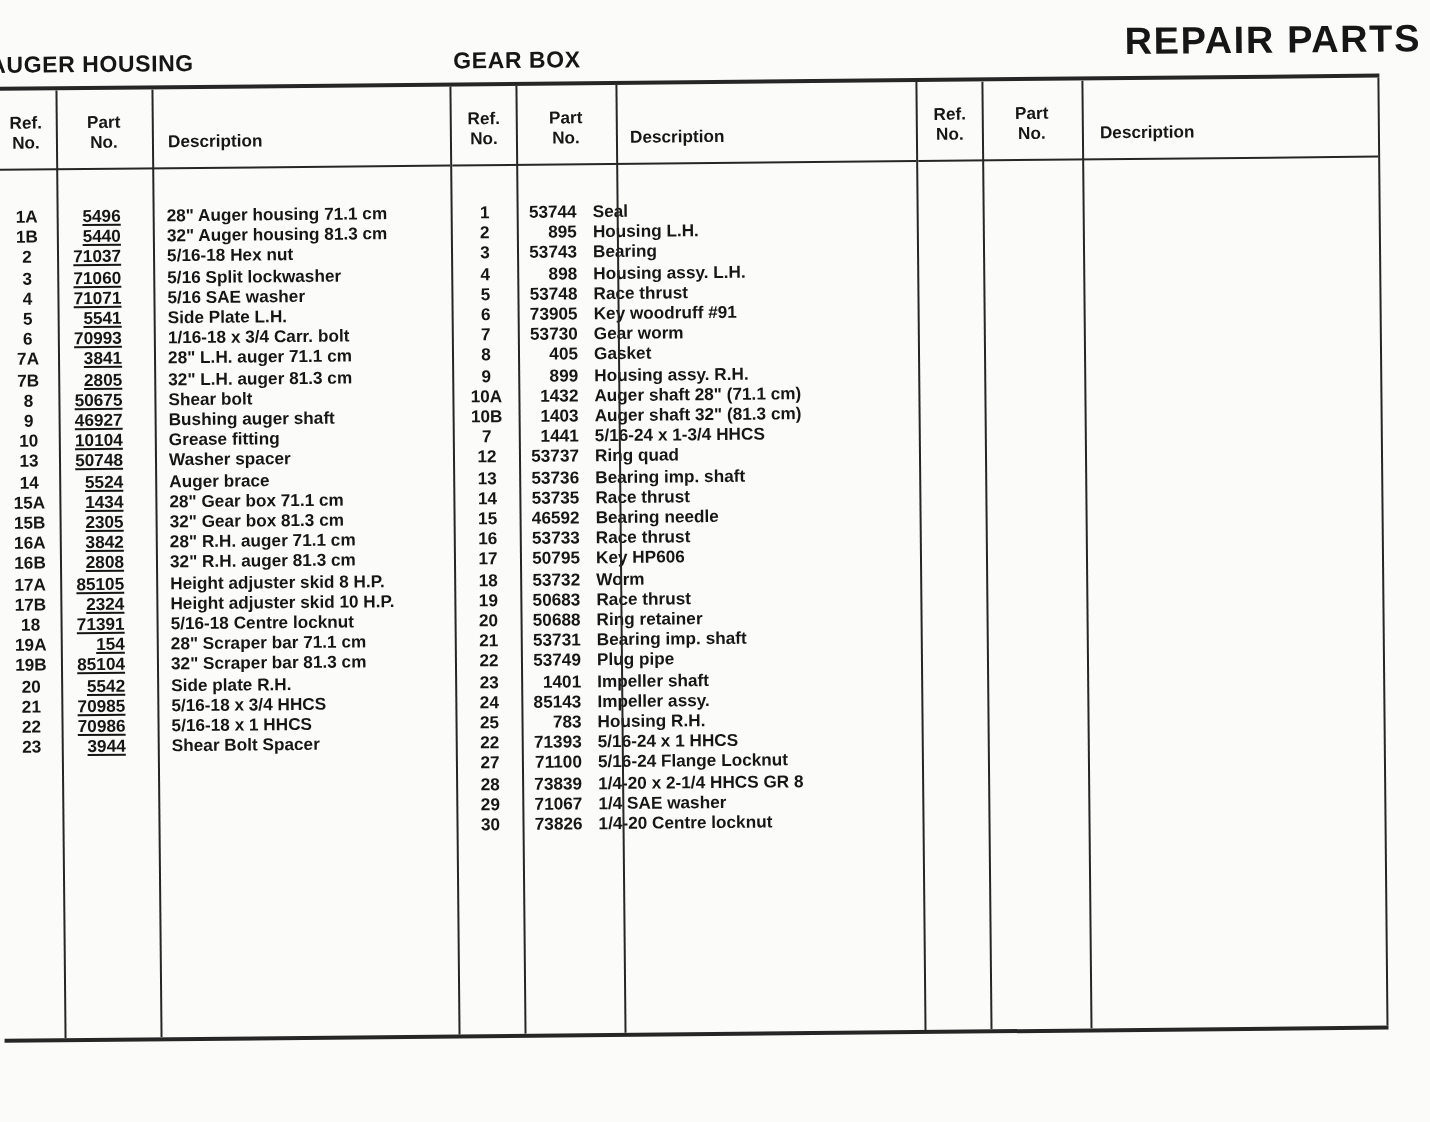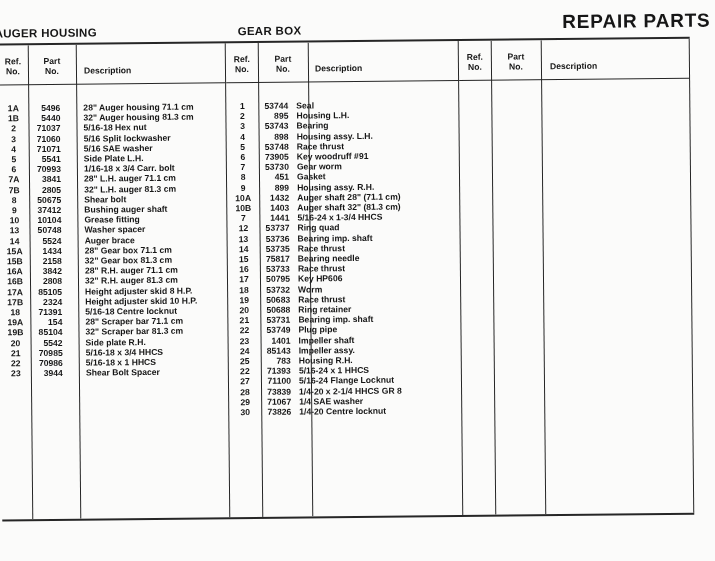--- a/index.html
+++ b/index.html
@@ -25,21 +25,21 @@
     position:absolute;top:13px;right:2px;
     font-size:19px;font-weight:bold;letter-spacing:0.8px;
     white-space:nowrap;
   }
   .section-label{
     position:absolute;top:24px;
     font-size:11.5px;font-weight:bold;letter-spacing:0.3px;
     white-space:nowrap;
   }
   .label-auger{left:-3px;}
-  .label-gear{left:240px;}
+  .label-gear{left:229px;}
   .parts-table{
     position:absolute;left:0;top:40px;
     width:692px;height:478px;
     border-top:2px solid var(--line);
     border-bottom:2px solid var(--line);
     display:flex;
     box-sizing:border-box;
   }
   .section{
     position:relative;
@@ -75,21 +75,21 @@
   .tbody{
     padding-top:18px;
     font-size:8.6px;font-weight:bold;
   }
   .trow{display:flex;line-height:10.2px;white-space:nowrap;}
   .cell{flex-shrink:0;box-sizing:border-box;}
   .c-ref{text-align:center;}
   .c-part{text-align:right;}
   .c-desc{flex:1;}
   .sec0 .c-ref{width:30px;}
-  .sec0 .c-part{width:48px;padding-right:16px;}
+  .sec0 .c-part{width:48px;padding-right:16px;text-decoration:underline;}
   .sec0 .c-desc{padding-left:7px;}
   .sec1 .c-ref{width:32px;}
   .sec1 .c-part{width:32px;padding-right:2px;}
   .sec1 .c-desc{padding-left:6px;}
 </style>
 </head>
 <body>
 
 <div class="page">
   <div class="tilt">
@@ -161,21 +161,21 @@
               <div class="cell c-part">2805</div>
               <div class="cell c-desc">32" L.H. auger 81.3 cm</div>
             </div>
             <div class="trow">
               <div class="cell c-ref">8</div>
               <div class="cell c-part">50675</div>
               <div class="cell c-desc">Shear bolt</div>
             </div>
             <div class="trow">
               <div class="cell c-ref">9</div>
-              <div class="cell c-part">37412</div>
+              <div class="cell c-part">46927</div>
               <div class="cell c-desc">Bushing auger shaft</div>
             </div>
             <div class="trow">
               <div class="cell c-ref">10</div>
               <div class="cell c-part">10104</div>
               <div class="cell c-desc">Grease fitting</div>
             </div>
             <div class="trow">
               <div class="cell c-ref">13</div>
               <div class="cell c-part">50748</div>
@@ -186,21 +186,21 @@
               <div class="cell c-part">5524</div>
               <div class="cell c-desc">Auger brace</div>
             </div>
             <div class="trow">
               <div class="cell c-ref">15A</div>
               <div class="cell c-part">1434</div>
               <div class="cell c-desc">28" Gear box 71.1 cm</div>
             </div>
             <div class="trow">
               <div class="cell c-ref">15B</div>
-              <div class="cell c-part">2158</div>
+              <div class="cell c-part">2305</div>
               <div class="cell c-desc">32" Gear box 81.3 cm</div>
             </div>
             <div class="trow">
               <div class="cell c-ref">16A</div>
               <div class="cell c-part">3842</div>
               <div class="cell c-desc">28" R.H. auger 71.1 cm</div>
             </div>
             <div class="trow">
               <div class="cell c-ref">16B</div>
               <div class="cell c-part">2808</div>
@@ -299,21 +299,21 @@
               <div class="cell c-part">73905</div>
               <div class="cell c-desc">Key woodruff #91</div>
             </div>
             <div class="trow">
               <div class="cell c-ref">7</div>
               <div class="cell c-part">53730</div>
               <div class="cell c-desc">Gear worm</div>
             </div>
             <div class="trow">
               <div class="cell c-ref">8</div>
-              <div class="cell c-part">451</div>
+              <div class="cell c-part">405</div>
               <div class="cell c-desc">Gasket</div>
             </div>
             <div class="trow">
               <div class="cell c-ref">9</div>
               <div class="cell c-part">899</div>
               <div class="cell c-desc">Housing assy. R.H.</div>
             </div>
             <div class="trow">
               <div class="cell c-ref">10A</div>
               <div class="cell c-part">1432</div>
@@ -339,21 +339,21 @@
               <div class="cell c-part">53736</div>
               <div class="cell c-desc">Bearing imp. shaft</div>
             </div>
             <div class="trow">
               <div class="cell c-ref">14</div>
               <div class="cell c-part">53735</div>
               <div class="cell c-desc">Race thrust</div>
             </div>
             <div class="trow">
               <div class="cell c-ref">15</div>
-              <div class="cell c-part">75817</div>
+              <div class="cell c-part">46592</div>
               <div class="cell c-desc">Bearing needle</div>
             </div>
             <div class="trow">
               <div class="cell c-ref">16</div>
               <div class="cell c-part">53733</div>
               <div class="cell c-desc">Race thrust</div>
             </div>
             <div class="trow">
               <div class="cell c-ref">17</div>
               <div class="cell c-part">50795</div>

